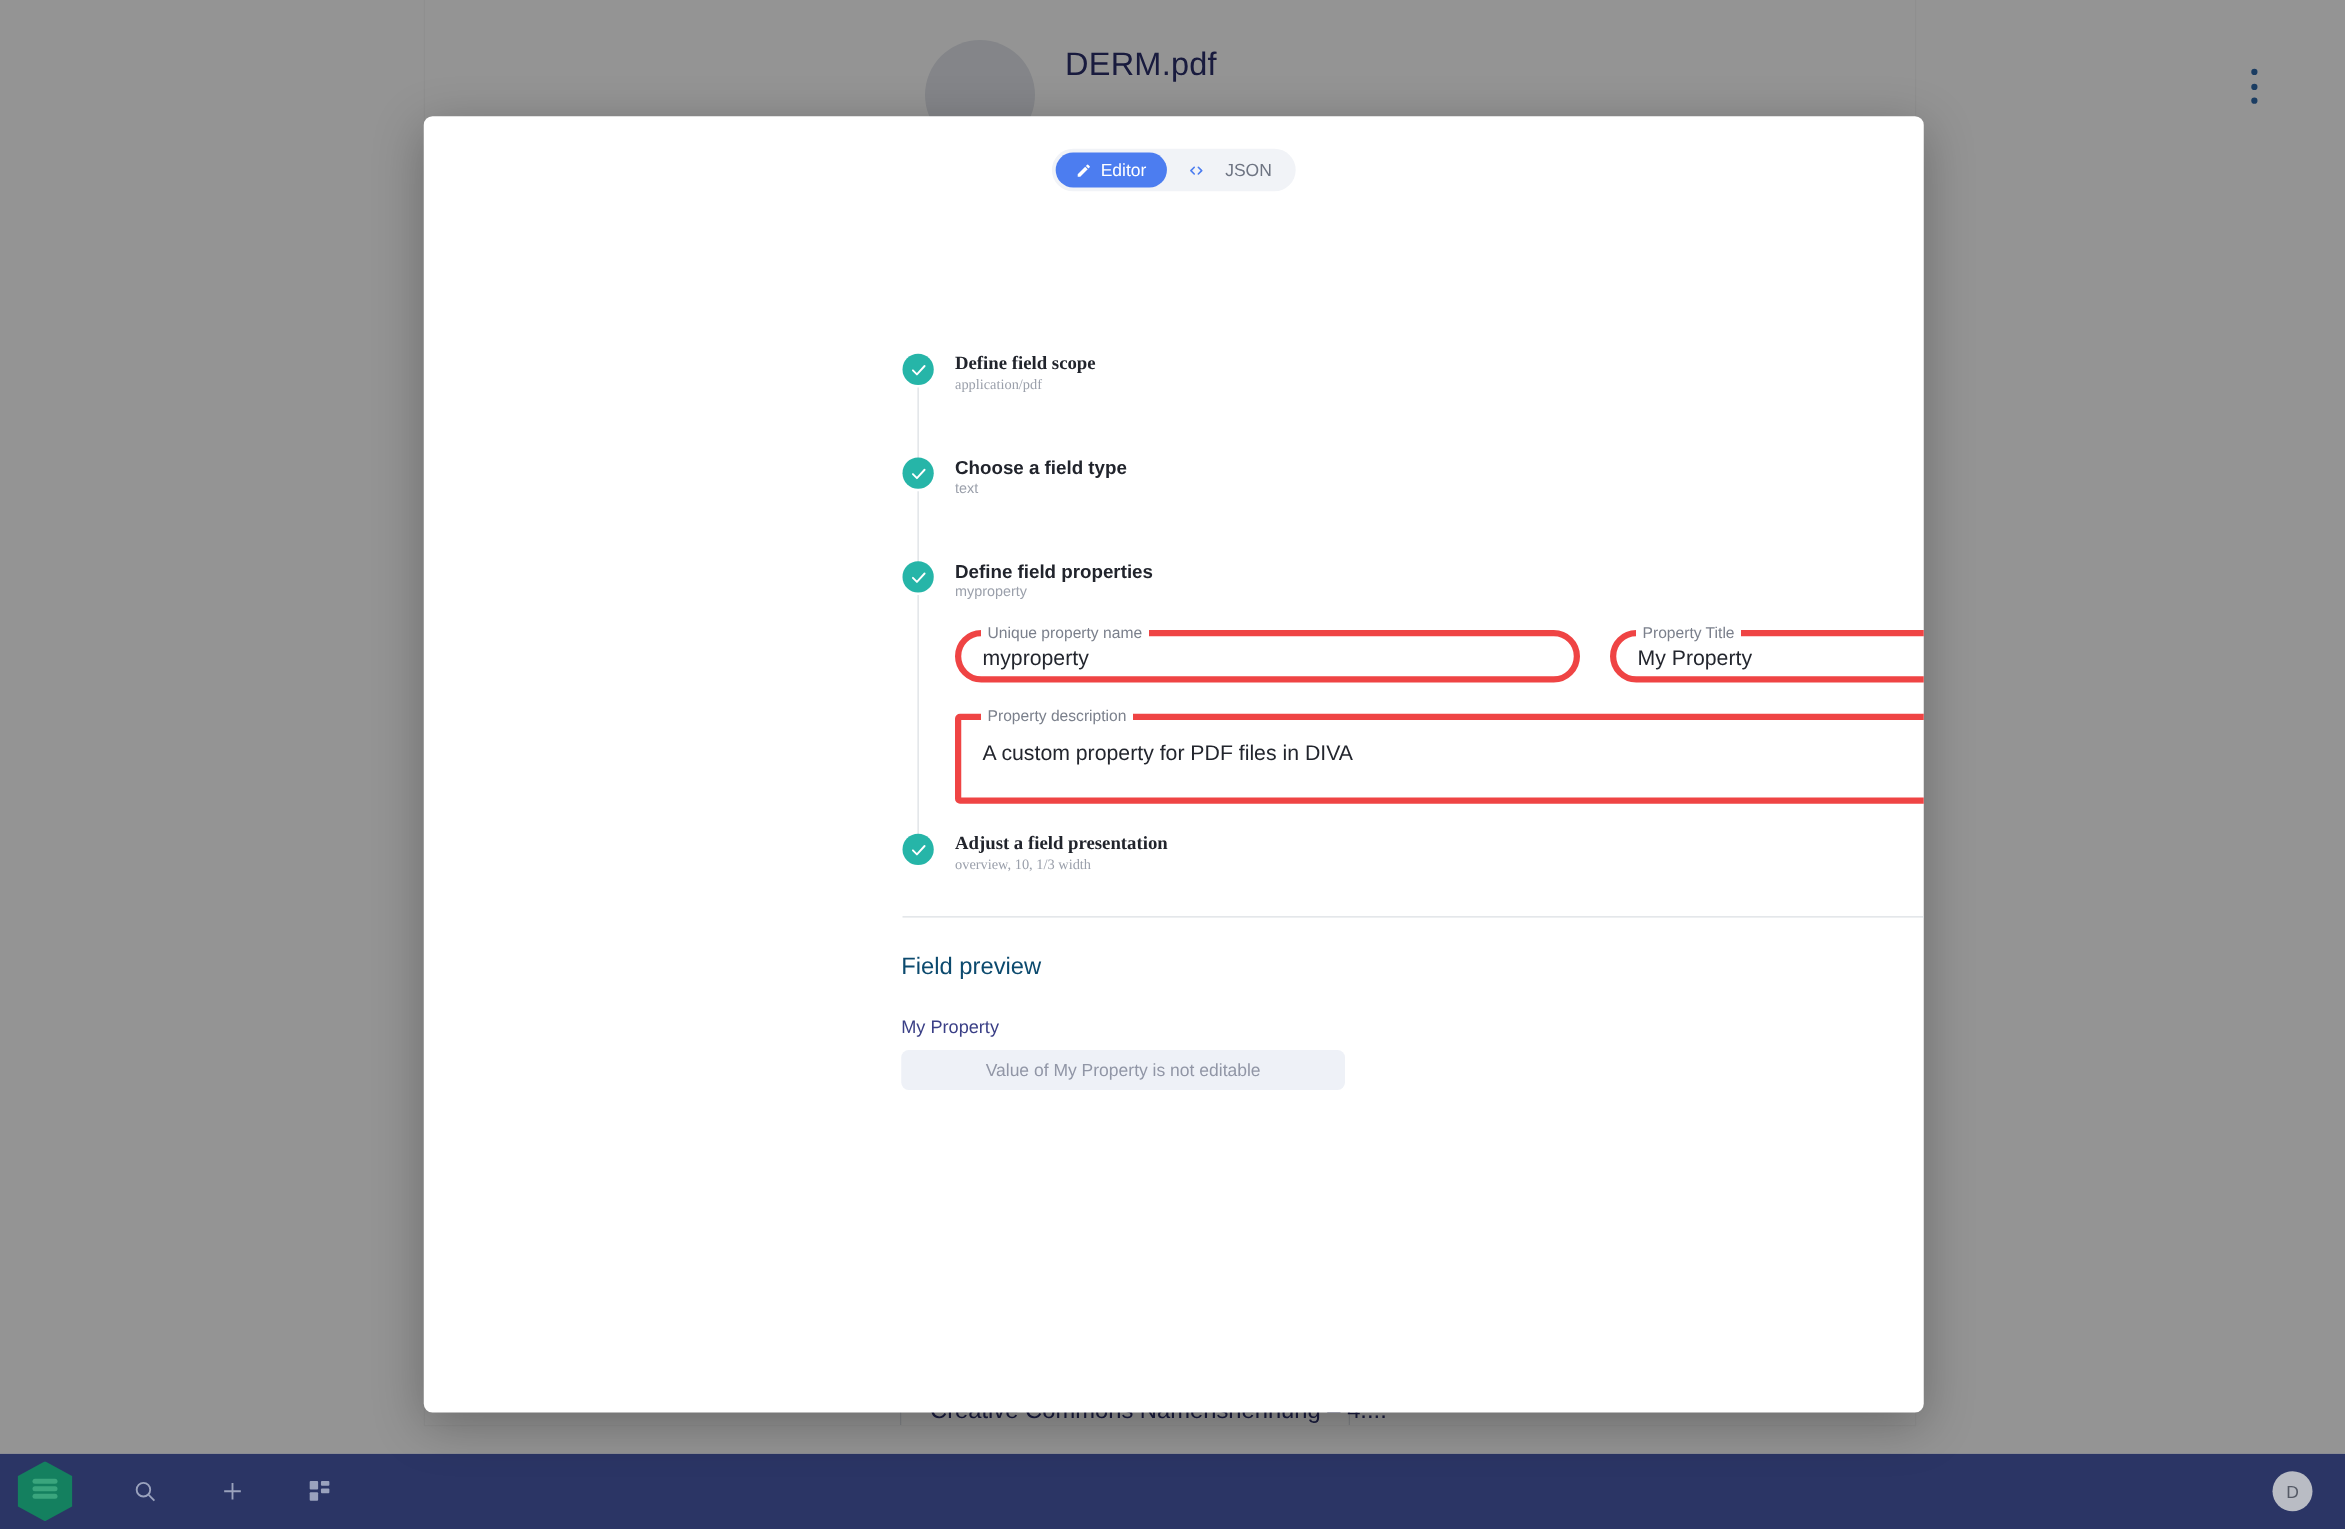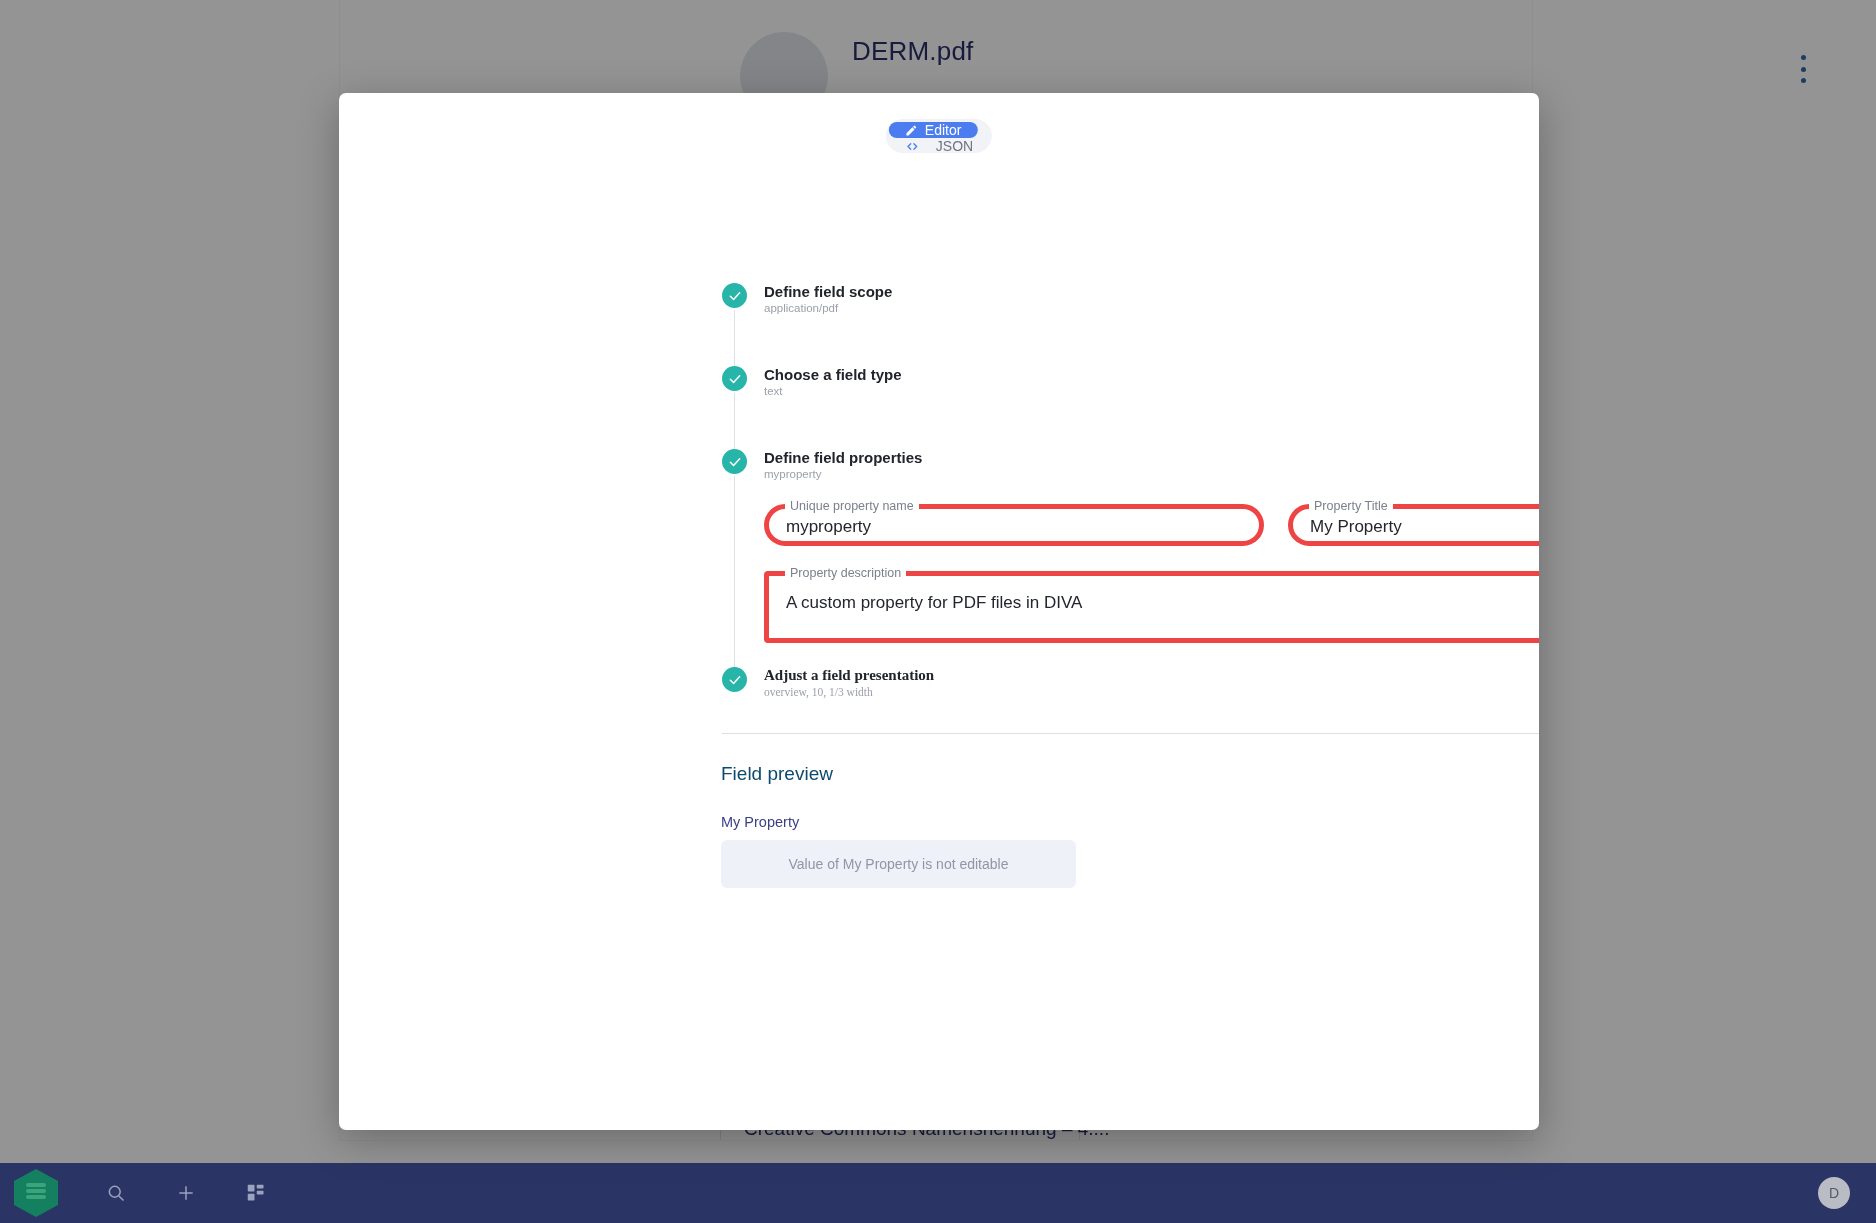--- a/index.html
+++ b/index.html
@@ -189,24 +189,23 @@
   
   #mode-toggle {
     position: absolute;
     left: 50%;
     transform: translateX(-50%);
     top: 26px;
     height: 34px;
     border-radius: 17px;
     background: #f1f3f7;
     display: flex;
-    align-items: flex-start;
+    align-items: flex-end;
     padding: 3px;
     box-sizing: border-box;
-    flex-direction: column;
   }
   .seg {
     height: 28px;
     border-radius: 14px;
     display: flex;
     align-items: center;
     gap: 7px;
     padding: 0 16px;
     font-size: 14px;
     cursor: pointer;
@@ -262,21 +261,21 @@
   }
   .step-sub {
     font-size: 11.5px;
     color: #9ba0ab;
     line-height: 15px;
     margin-top: 1px;
   }
   .step-body { padding-top: 18px; padding-bottom: 10px; }
 
   
-  #step-scope   { padding-bottom: 47px; }
+  #step-scope   { padding-bottom: 47px; font-family: Liberation Serif, serif; }
   #step-type    { padding-bottom: 47px; }
   #step-props   { padding-bottom: 14px; }
   #step-present { padding-bottom: 8px; font-family: Liberation Serif, serif; }
 
   
   .field {
     position: relative;
   }
   .field fieldset {
     margin: 0;
@@ -345,21 +344,21 @@
     left: 382px;
     top: 721px;
     font-size: 14.5px;
     color: #3a3f86;
   }
   #preview-input {
     position: absolute;
     left: 382px;
     top: 747px;
     width: 355px;
-    height: 48px;
+    height: 32px;
     border-radius: 6px;
     background: #eef1f7;
     display: flex;
     align-items: center;
     justify-content: center;
     font-size: 14px;
     color: #9196a6;
   }
 </style>
 </head>

